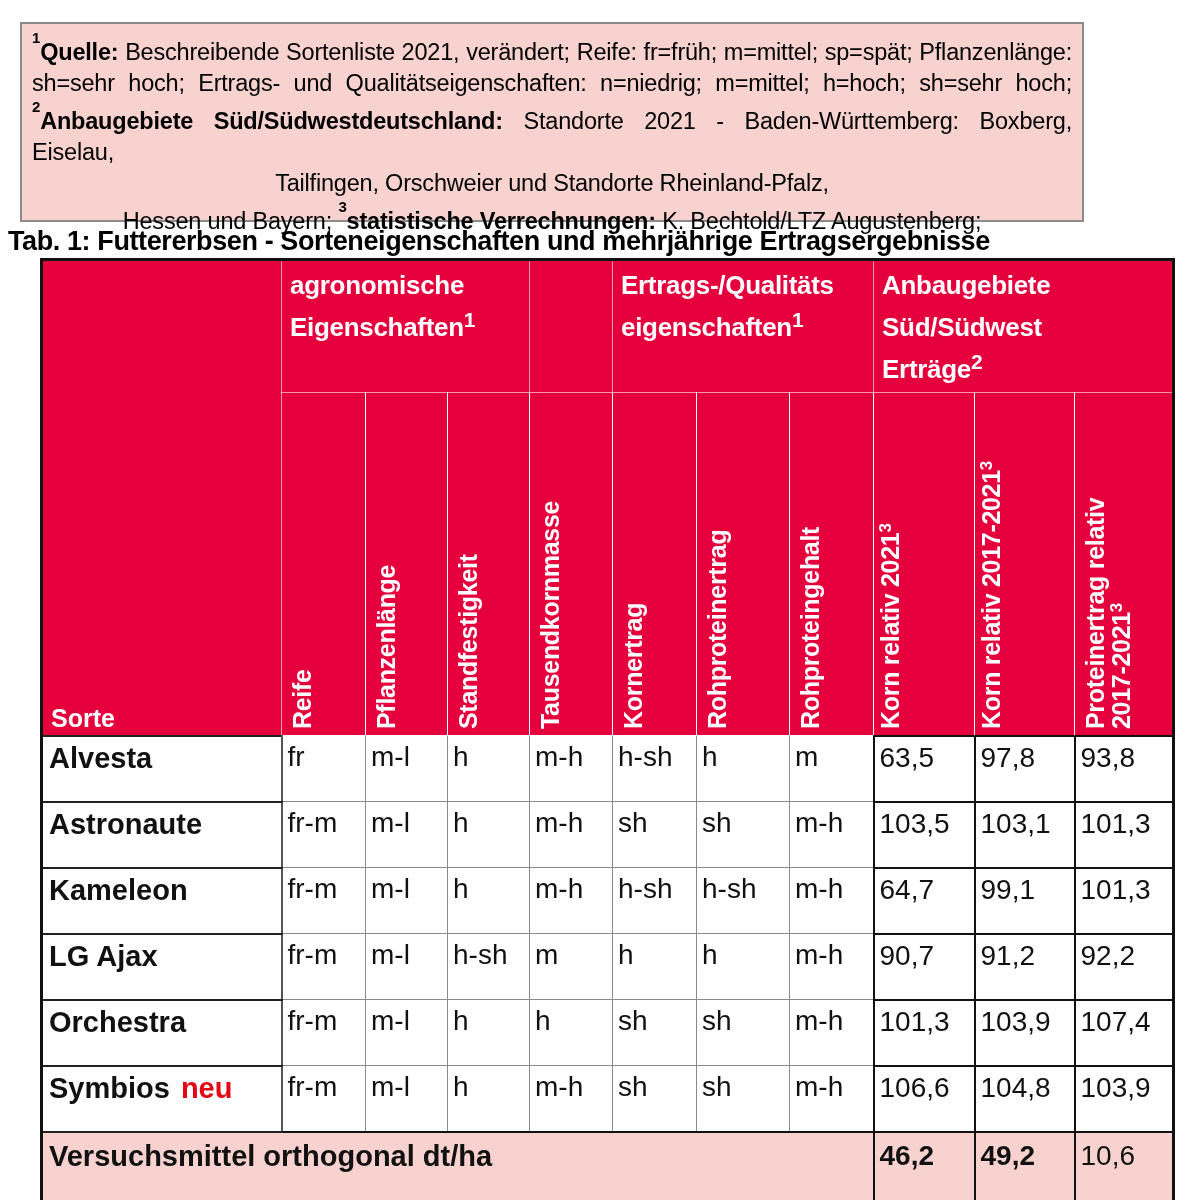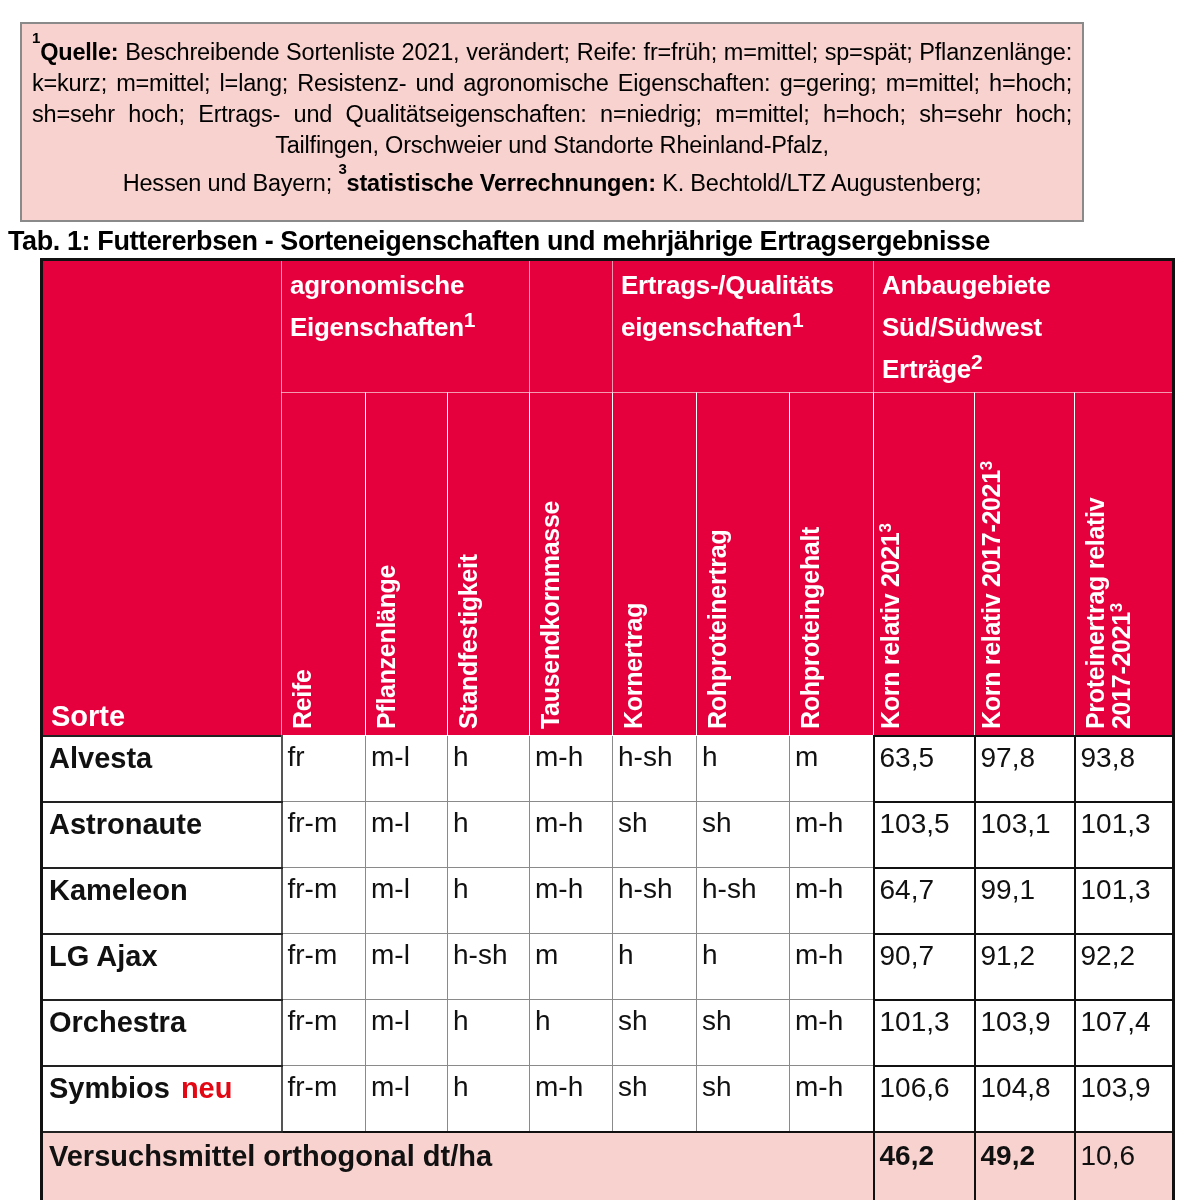--- a/index.html
+++ b/index.html
@@ -24,21 +24,21 @@
             border-collapse:collapse;border:3px solid #111;}
   .tbl th,.tbl td{box-sizing:border-box;margin:0;}
 
   col.c0{width:240px}col.c1{width:84px}col.c2{width:82px}col.c3{width:82px}
   col.c4{width:83px}col.c5{width:84px}col.c6{width:93px}col.c7{width:84px}
   col.c8{width:101px}col.c9{width:100px}col.c10{width:99px}
 
   
   .tbl th{background:#e5003d;color:#fff;border:1px solid rgba(255,255,255,.6);
           font-weight:bold;text-align:left;}
-  .corner{vertical-align:bottom;padding:0 20px 2px 8px;font-size:29px;
+  .corner{vertical-align:bottom;padding:0 20px 2px 8px;font-size:25px;
           border-bottom:3px solid #111;}
   tr.hg1{height:127px;}
   .g{vertical-align:top;padding:3px 0 0 8px;font-size:26px;line-height:42px;
      letter-spacing:-0.3px;}
   .gsup{font-size:21px;position:relative;top:-9px;}
 
   tr.hg2{height:343px;}
   .r{position:relative;height:343px;border-bottom:3px solid #111;}
   .rt{position:absolute;left:34px;bottom:6px;transform-origin:0 100%;
       transform:rotate(-90deg);white-space:nowrap;font-size:25px;line-height:28px;
@@ -65,22 +65,22 @@
   .fval{font-size:28px;padding:7px 2px 8px 5px;border:2.5px solid #111;}
   .fb{font-weight:bold;}
 </style>
 </head>
 <body>
 
 <div id="screen">
 
   <div class="notes" style="background:#f8d2cf">
     <div class="nline just"><sup class="nsup">1</sup><b>Quelle:</b><span> Beschreibende Sortenliste 2021, verändert; Reife: fr=früh; m=mittel; sp=spät; Pflanzenlänge:</span></div>
-    <div class="nline just"><span>k=kurz; m=mittel; l=lang; Resistenz- und agronomische Eigenschaften: g=gering; m=mittel; h=hoch;</span></div>
     <div class="nline just"><span>sh=sehr hoch; Ertrags- und Qualitätseigenschaften: n=niedrig; m=mittel; h=hoch; sh=sehr hoch;</span></div>
+    <div class="nline just"><sup class="nsup">2</sup><b>Anbaugebiete Süd/Südwestdeutschland:</b><span> Standorte 2021 - Baden-Württemberg: Boxberg, Eiselau,</span></div>
     <div class="nline"><span>Tailfingen, Orschweier und Standorte Rheinland-Pfalz,</span></div>
     <div class="nline"><span>Hessen und Bayern; </span><sup class="nsup">3</sup><b>statistische Verrechnungen:</b><span> K. Bechtold/LTZ Augustenberg;</span></div>
   </div>
 
   <div class="title">Tab. 1: Futtererbsen - Sorteneigenschaften und mehrjährige Ertragsergebnisse</div>
 
   <table class="tbl">
     <colgroup>
       <col class="c0">
         <col class="c1">

